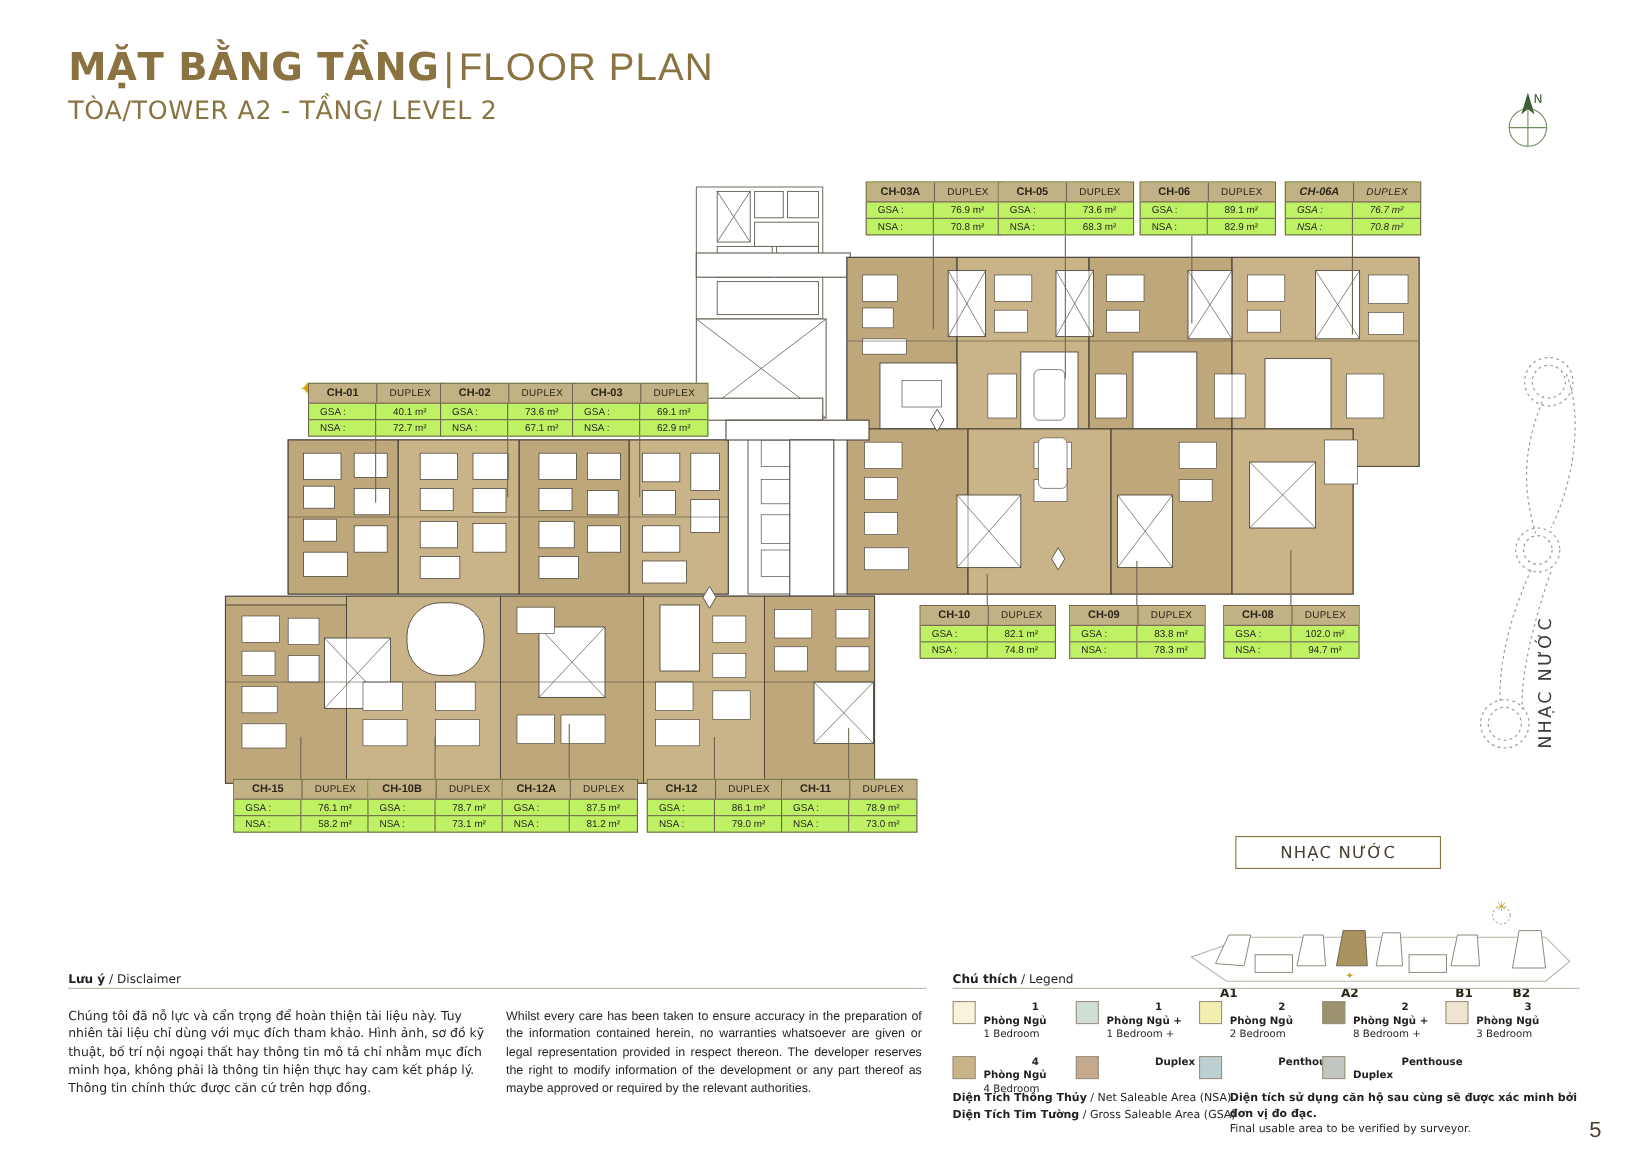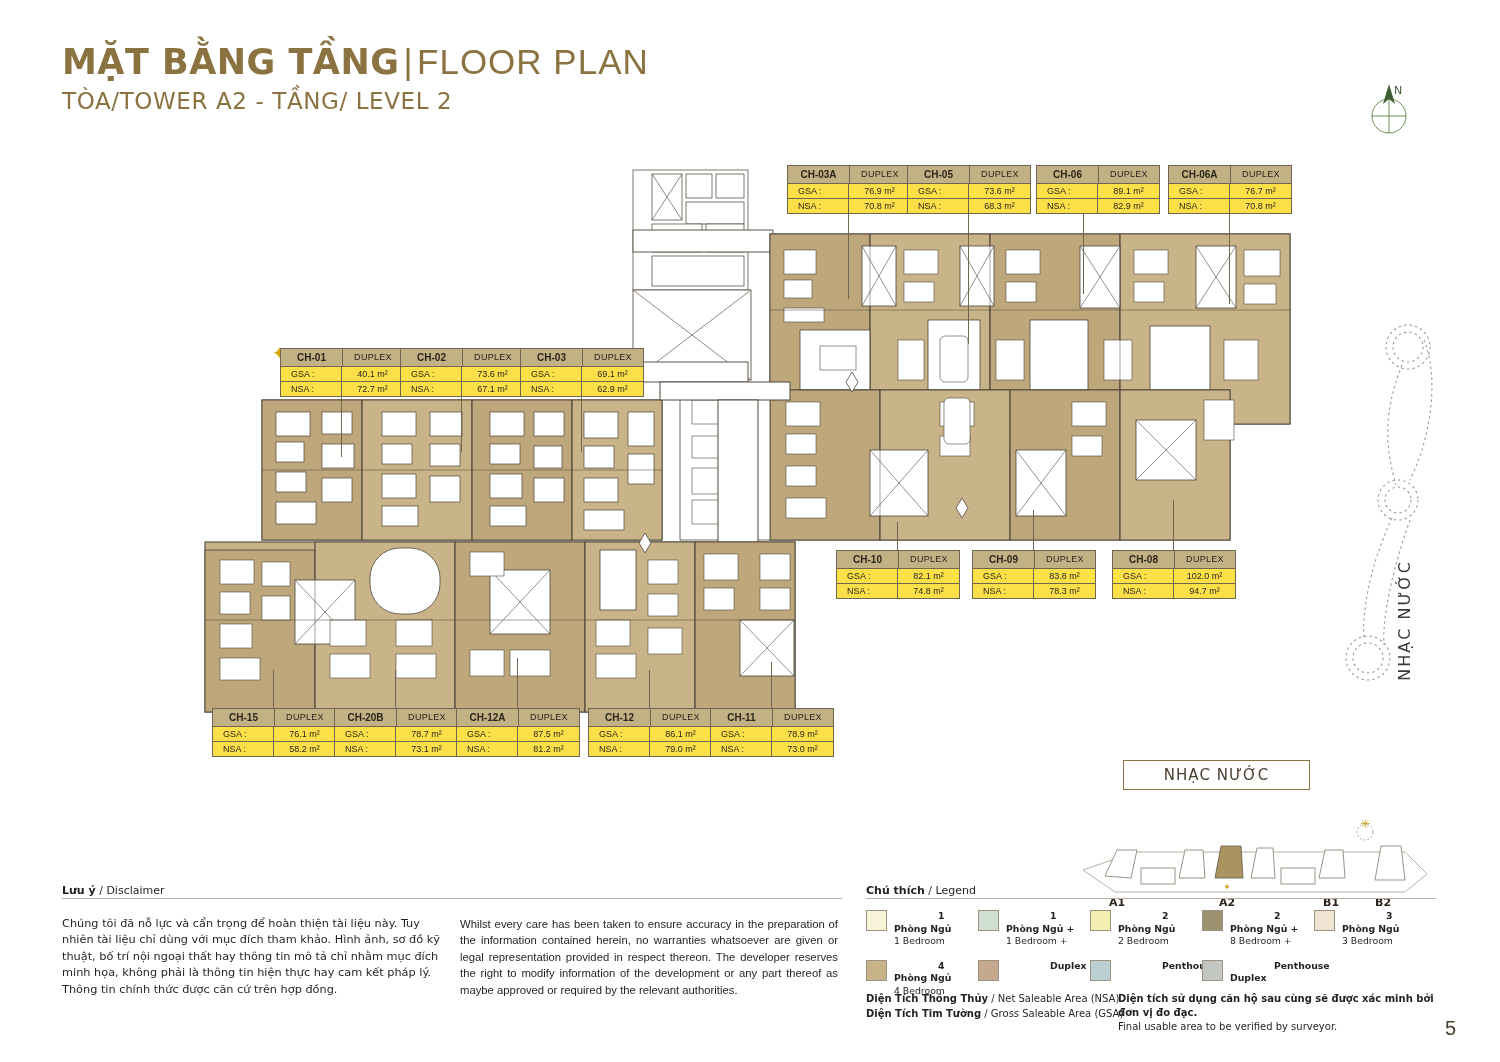--- a/index.html
+++ b/index.html
@@ -21,21 +21,21 @@
   .title-line1 .en{font-weight:400;letter-spacing:1px;}
   .title-line2{font-size:23px;color:#8a7340;letter-spacing:0.6px;margin-top:6px;font-family:"DejaVu Sans", sans-serif;}
 
   
   .north{position:absolute;left:1366px;top:82px;width:46px;height:56px;}
 
   
   .plan{position:absolute;left:0;top:150px;width:1500px;height:720px;}
 
   
-  .tag{position:absolute;width:122px;border:1px solid #6f6651;background:#fde047;font-size:9px;}
+  .tag{position:absolute;width:122px;border:1px solid #6f6651;background:#bef264;font-size:9px;}
   .tag .hdr{display:flex;background:#c3b186;border-bottom:1px solid #6f6651;}
   .tag .hdr .code{flex:0 0 50%;text-align:center;font-weight:bold;font-size:10px;padding:3px 0;color:#2b2519;border-right:1px solid #6f6651;}
   .tag .hdr .type{flex:1;text-align:center;font-size:9px;padding:3px 0;color:#2b2519;letter-spacing:0.3px;}
   .tag .row{display:flex;border-bottom:1px solid #6f6651;}
   .tag .row:last-child{border-bottom:none;}
   .tag .row .k{flex:0 0 50%;padding:2px 0 2px 10px;border-right:1px solid #6f6651;box-sizing:border-box;font-size:9px;}
   .tag .row .v{flex:1;text-align:center;padding:2px 0;font-size:9px;}
 
   .leader{position:absolute;background:#6f6651;}
 
@@ -388,21 +388,21 @@
           <div class="row">
             <div class="k">GSA :</div>
             <div class="v">89.1 m²</div>
           </div>
           <div class="row">
             <div class="k">NSA :</div>
             <div class="v">82.9 m²</div>
           </div>
         </div>
         <div class="leader" style="left: 1229px; top: 64px; width: 1px; height: 90px;"></div>
-        <div class="tag" style="left: 1168px; top: 15px;">
+        <div class="tag" style="left: 1168px; top: 15px; font-style: italic;">
           <div class="hdr">
             <div class="code">CH-06A</div>
             <div class="type">DUPLEX</div>
           </div>
           <div class="row">
             <div class="k">GSA :</div>
             <div class="v">76.7 m²</div>
           </div>
           <div class="row">
             <div class="k">NSA :</div>
@@ -510,21 +510,21 @@
             <div class="v">76.1 m²</div>
           </div>
           <div class="row">
             <div class="k">NSA :</div>
             <div class="v">58.2 m²</div>
           </div>
         </div>
         <div class="leader" style="left: 395px; top: 520px; width: 1px; height: 38px;"></div>
         <div class="tag" style="left: 334px; top: 558px;">
           <div class="hdr">
-            <div class="code">CH-20B</div>
+            <div class="code">CH-10B</div>
             <div class="type">DUPLEX</div>
           </div>
           <div class="row">
             <div class="k">GSA :</div>
             <div class="v">78.7 m²</div>
           </div>
           <div class="row">
             <div class="k">NSA :</div>
             <div class="v">73.1 m²</div>
           </div>

